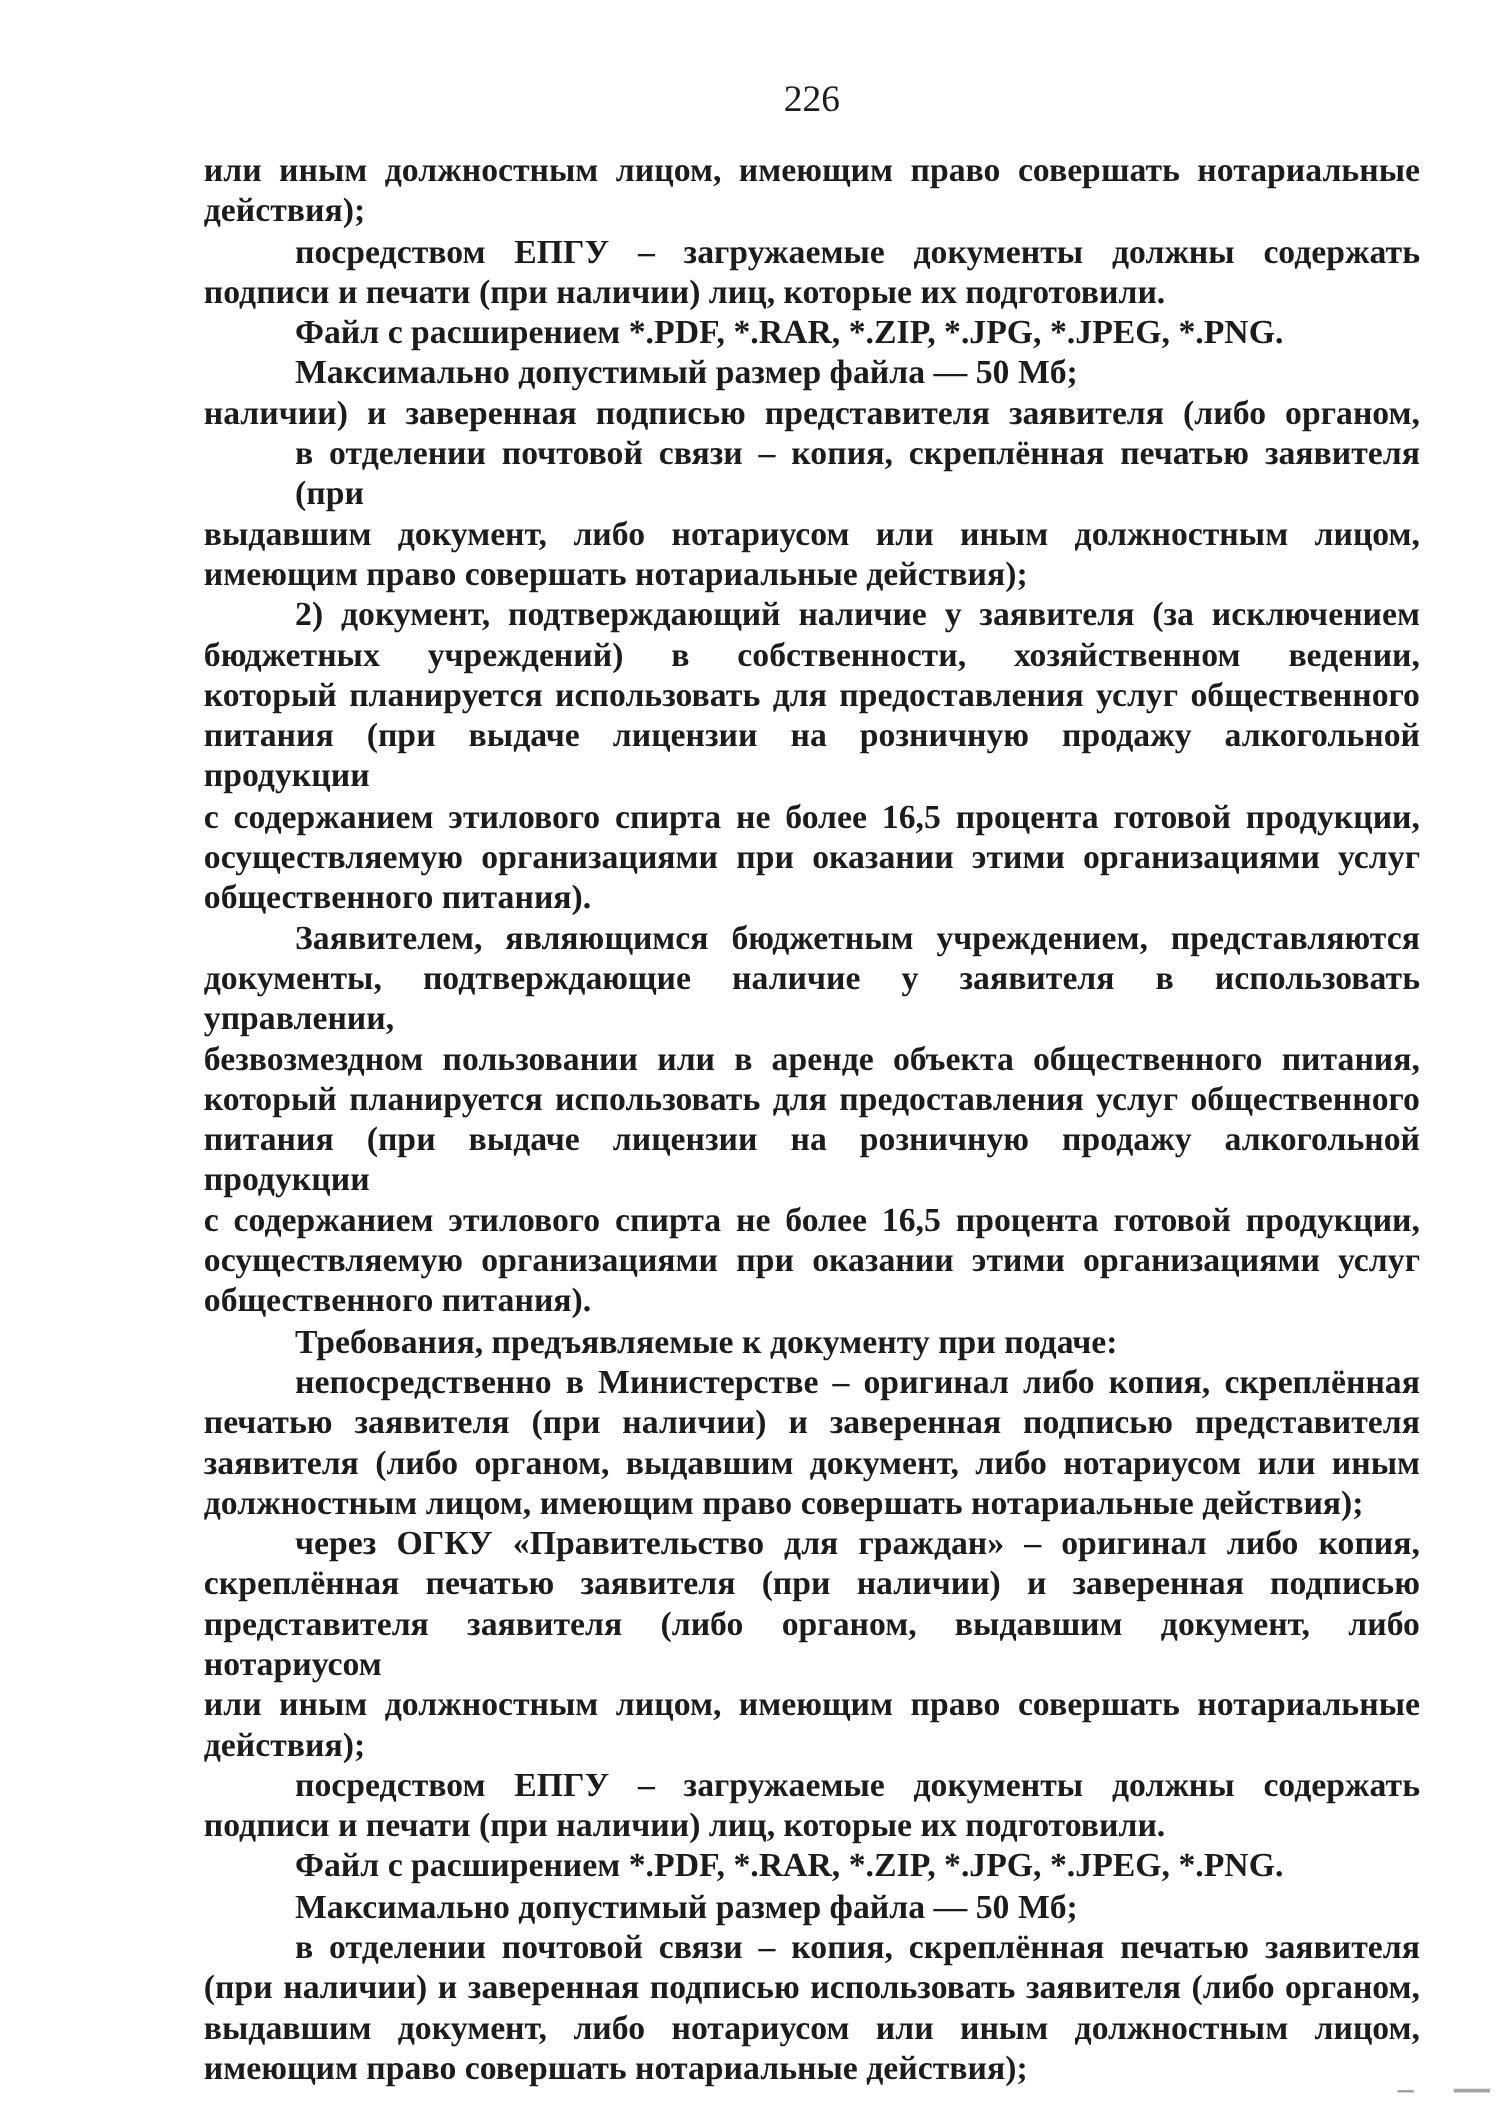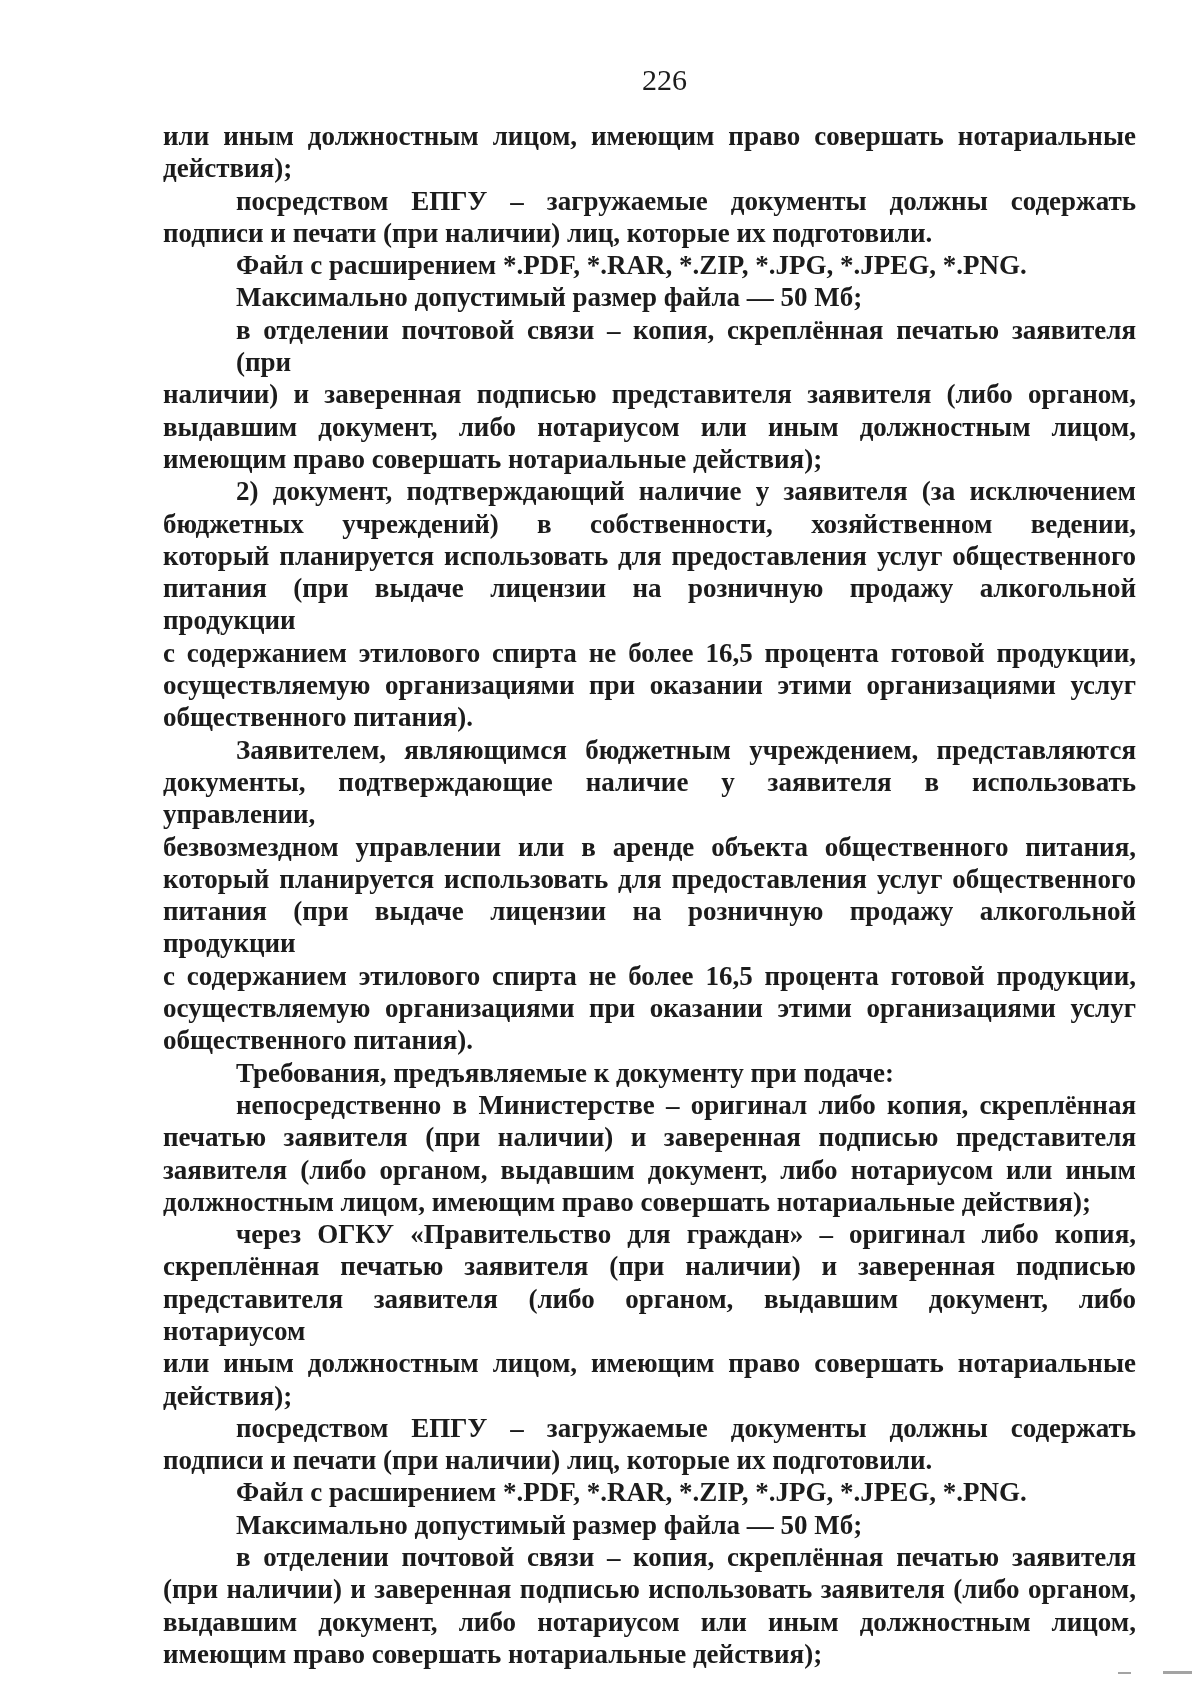--- a/index.html
+++ b/index.html
@@ -12,21 +12,21 @@
     width: 1200px;
     height: 1696px;
     background: #ffffff;
     font-family: "Liberation Serif", "DejaVu Serif", serif;
     color: #1c1c1c;
     overflow: hidden;
   }
   .page-number {
     position: absolute;
     top: 63px;
-    left: 178px;
+    left: 163px;
     width: 973px;
     text-align: center;
     font-size: 30px;
     line-height: 34px;
     color: #1c1c1c;
   }
   .text-block {
     position: absolute;
     top: 120px;
     left: 163px;
@@ -70,34 +70,34 @@
 <div class="page">
   <div class="page-number">226</div>
 
   <div class="text-block">
       <div class="line">или иным должностным лицом, имеющим право совершать нотариальные</div>
       <div class="line last">действия);</div>
       <div class="line indent">посредством ЕПГУ – загружаемые документы должны содержать</div>
       <div class="line last">подписи и печати (при наличии) лиц, которые их подготовили.</div>
       <div class="line indent last">Файл с расширением *.PDF, *.RAR, *.ZIP, *.JPG, *.JPEG, *.PNG.</div>
       <div class="line indent last">Максимально допустимый размер файла — 50 Мб;</div>
+      <div class="line">наличии) и заверенная подписью представителя заявителя (либо органом,</div>
       <div class="line indent">в отделении почтовой связи – копия, скреплённая печатью заявителя (при</div>
-      <div class="line">наличии) и заверенная подписью представителя заявителя (либо органом,</div>
       <div class="line">выдавшим документ, либо нотариусом или иным должностным лицом,</div>
       <div class="line last">имеющим право совершать нотариальные действия);</div>
       <div class="line indent">2) документ, подтверждающий наличие у заявителя (за исключением</div>
       <div class="line">бюджетных учреждений) в собственности, хозяйственном ведении,</div>
       <div class="line">который планируется использовать для предоставления услуг общественного</div>
       <div class="line">питания (при выдаче лицензии на розничную продажу алкогольной продукции</div>
       <div class="line">с содержанием этилового спирта не более 16,5 процента готовой продукции,</div>
       <div class="line">осуществляемую организациями при оказании этими организациями услуг</div>
       <div class="line last">общественного питания).</div>
       <div class="line indent">Заявителем, являющимся бюджетным учреждением, представляются</div>
       <div class="line">документы, подтверждающие наличие у заявителя в использовать управлении,</div>
-      <div class="line">безвозмездном управлении или в аренде объекта общественного питания,</div>
+      <div class="line">безвозмездном пользовании или в аренде объекта общественного питания,</div>
       <div class="line">который планируется использовать для предоставления услуг общественного</div>
       <div class="line">питания (при выдаче лицензии на розничную продажу алкогольной продукции</div>
       <div class="line">с содержанием этилового спирта не более 16,5 процента готовой продукции,</div>
       <div class="line">осуществляемую организациями при оказании этими организациями услуг</div>
       <div class="line last">общественного питания).</div>
       <div class="line indent last">Требования, предъявляемые к документу при подаче:</div>
       <div class="line indent">непосредственно в Министерстве – оригинал либо копия, скреплённая</div>
       <div class="line">печатью заявителя (при наличии) и заверенная подписью представителя</div>
       <div class="line">заявителя (либо органом, выдавшим документ, либо нотариусом или иным</div>
       <div class="line last">должностным лицом, имеющим право совершать нотариальные действия);</div>

